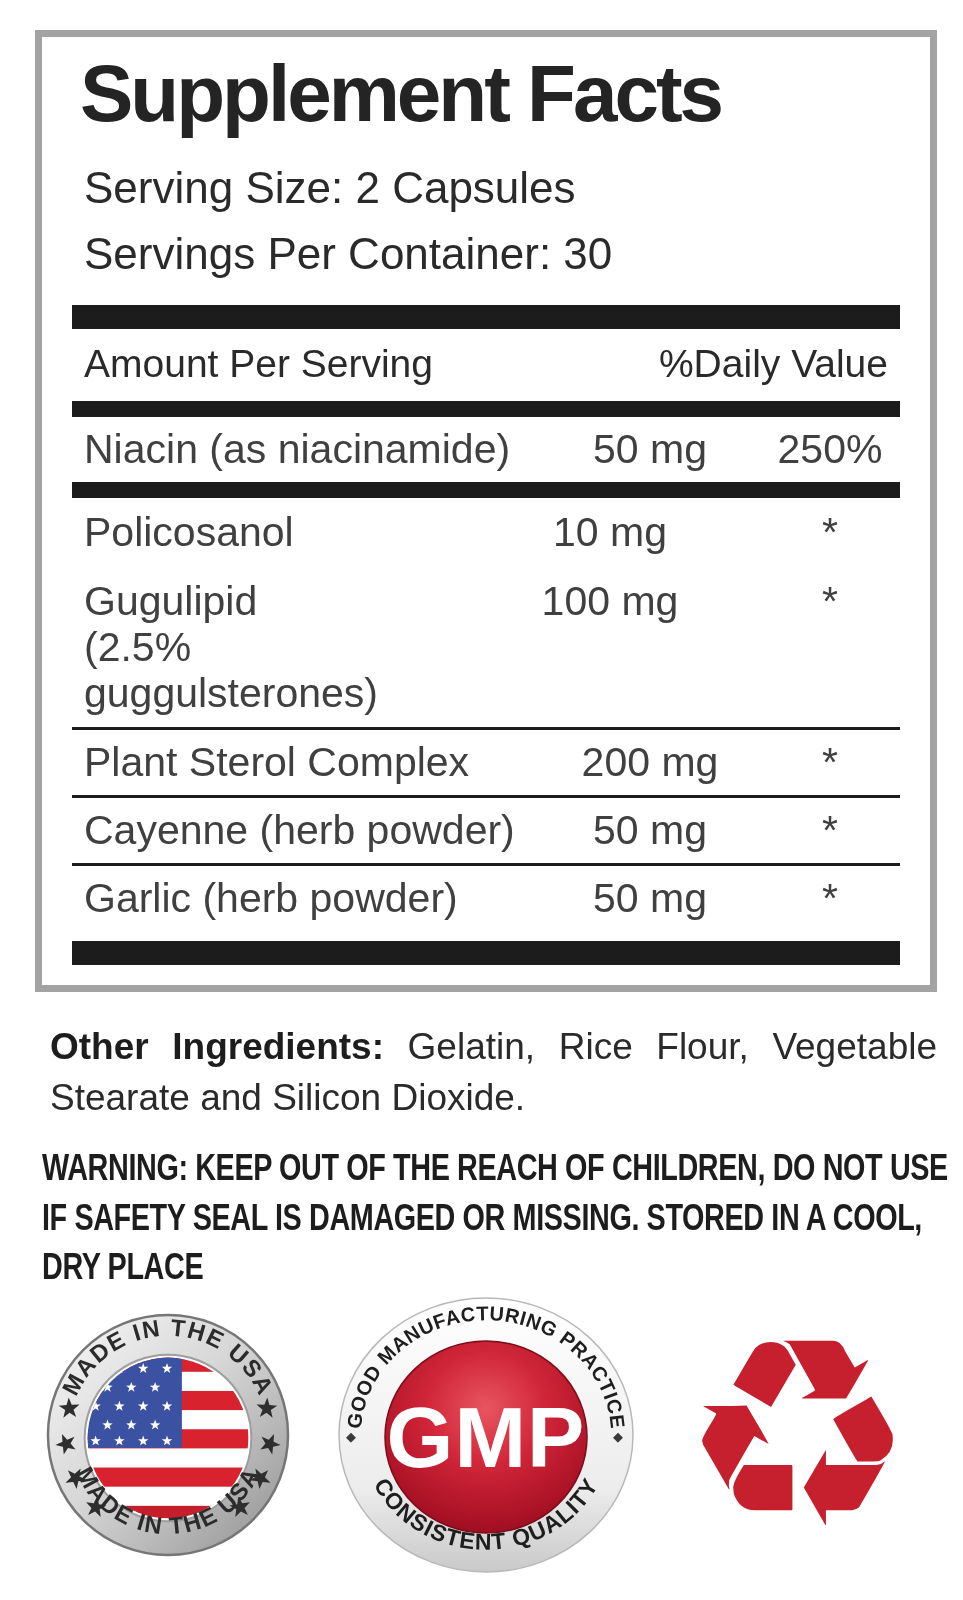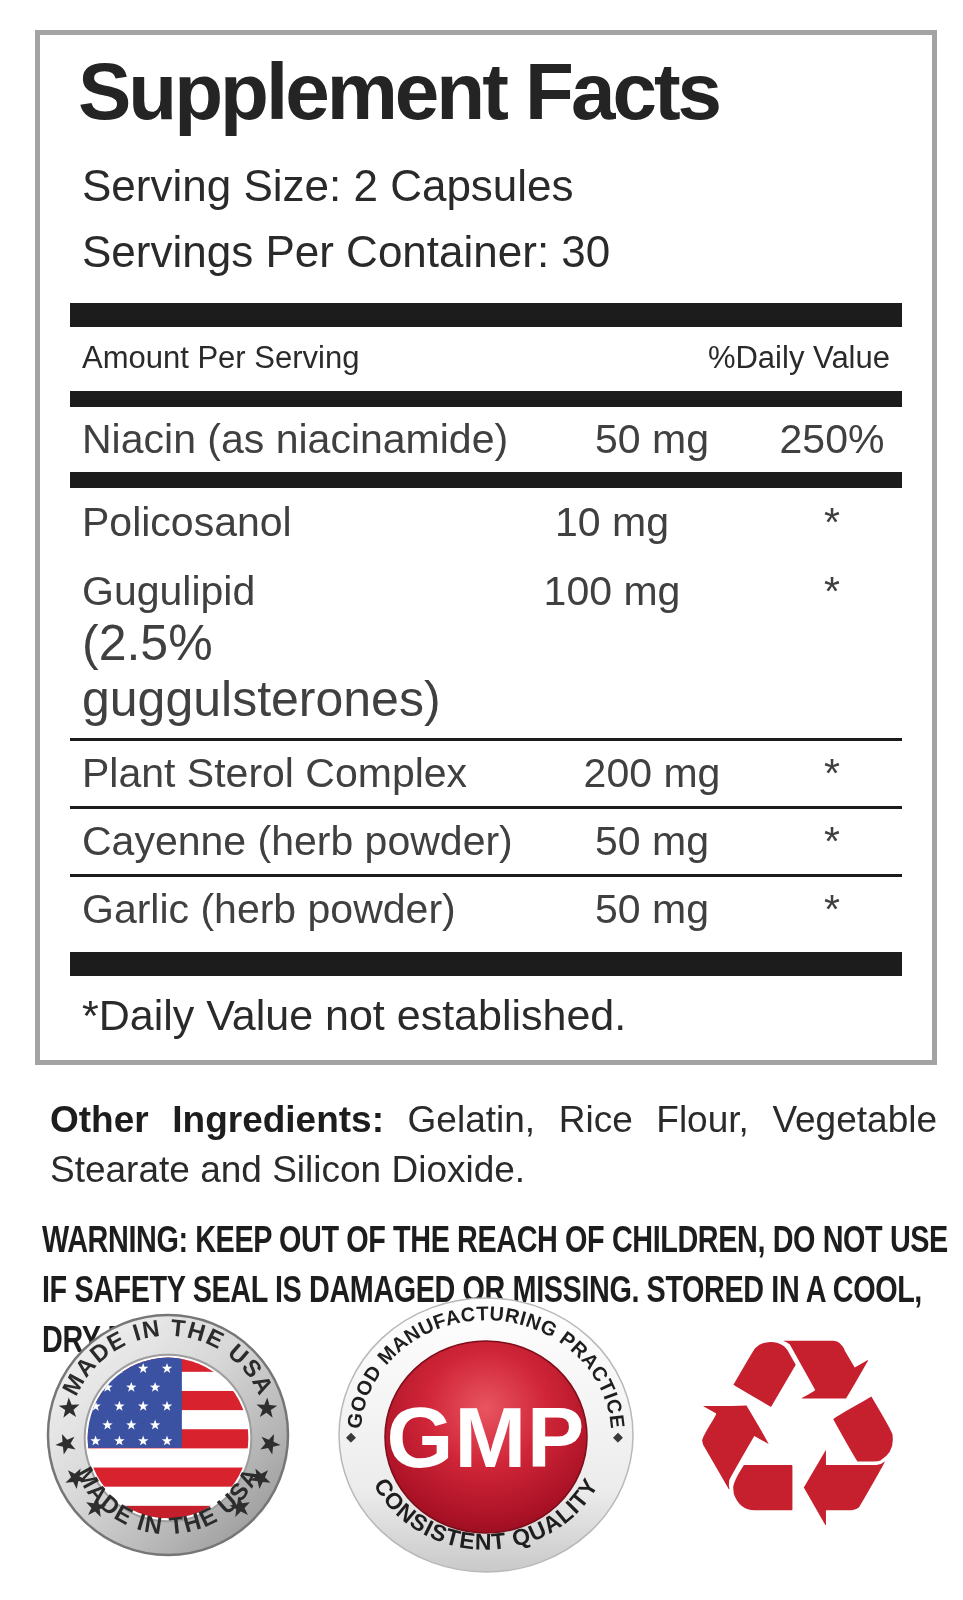--- a/index.html
+++ b/index.html
@@ -4,47 +4,47 @@
 <style>
   html, body { margin:0; padding:0; overflow:hidden; }
   body {
     width:963px; height:1600px; background:#ffffff;
     font-family:"Liberation Sans", sans-serif; color:#1f1f1f;
     position:relative;
   }
   
   .facts-box {
     margin:30px 26px 0 35px;
-    border:5px solid #a3a3a3;
+    border:7px solid #a3a3a3;
     padding:12px 0 20px;
     background:#fff;
   }
   .panel-title {
     font-size:80px; font-weight:bold; letter-spacing:-3px;
     color:#242424; line-height:1.02; margin:4px 0 20px; padding:0 38px;
   }
   .serving-line { font-size:44px; line-height:1.5; padding:0 42px; color:#2a2a2a; }
   .bar { background:#1c1c1c; margin:0 30px; }
   .bar.thick { height:24px; }
   .bar.t-top { margin-top:18px; }
   .bar.t-bot { margin-top:10px; }
   .bar.med { height:16px; }
   .bar.thin { height:3px; }
   .header-row {
     display:flex; justify-content:space-between; align-items:baseline;
-    font-size:31px; padding:13px 42px 15px; color:#2a2a2a;
+    font-size:39px; padding:13px 42px 15px; color:#2a2a2a;
   }
   .ing-row {
     display:grid; grid-template-columns:1fr 240px 120px;
     padding:9px 40px 9px 42px; font-size:41px; color:#404040; align-items:start;
   }
   .ing-row.pad-lg { padding-top:11px; padding-bottom:11px;gap:40px; }
   .ing-amt { text-align:center; }
   .ing-dv { text-align:center; }
-  .ing-subname { font-size:50px; line-height:1.12; }
+  .ing-subname { font-size:41px; line-height:1.12; }
   .footnote { font-size:43px; padding:15px 42px 0; color:#2a2a2a; }
   
   .other {
     margin:30px 26px 0 50px; font-size:37px; line-height:1.36;
     text-align:justify; color:#2a2a2a;
   }
   .other-label { font-weight:bold; color:#1d1d1d; }
   
   .warning-wrap { margin:20px 0 0 42px; height:152px; }
   .warning {
@@ -122,21 +122,20 @@
   <div class="bar thin"></div>
 
   <div class="ing-row">
     <div class="ing-name">Garlic (herb powder)</div>
     <div class="ing-amt">50 mg</div>
     <div class="ing-dv">*</div>
   </div>
 
   <div class="bar thick t-bot"></div>
 
-  <div class="footnote">*Daily Value not established.</div>
 </div>
 
 <p class="other">
   <span class="other-label">Other Ingredients:</span>
   <span>Gelatin, Rice Flour, Vegetable Stearate and Silicon Dioxide.</span>
 </p>
 
 <div class="warning-wrap">
   <div class="warning">WARNING: KEEP OUT OF THE REACH OF CHILDREN, DO NOT USE IF SAFETY SEAL IS DAMAGED OR MISSING. STORED IN A COOL, DRY PLACE</div>
 </div>

